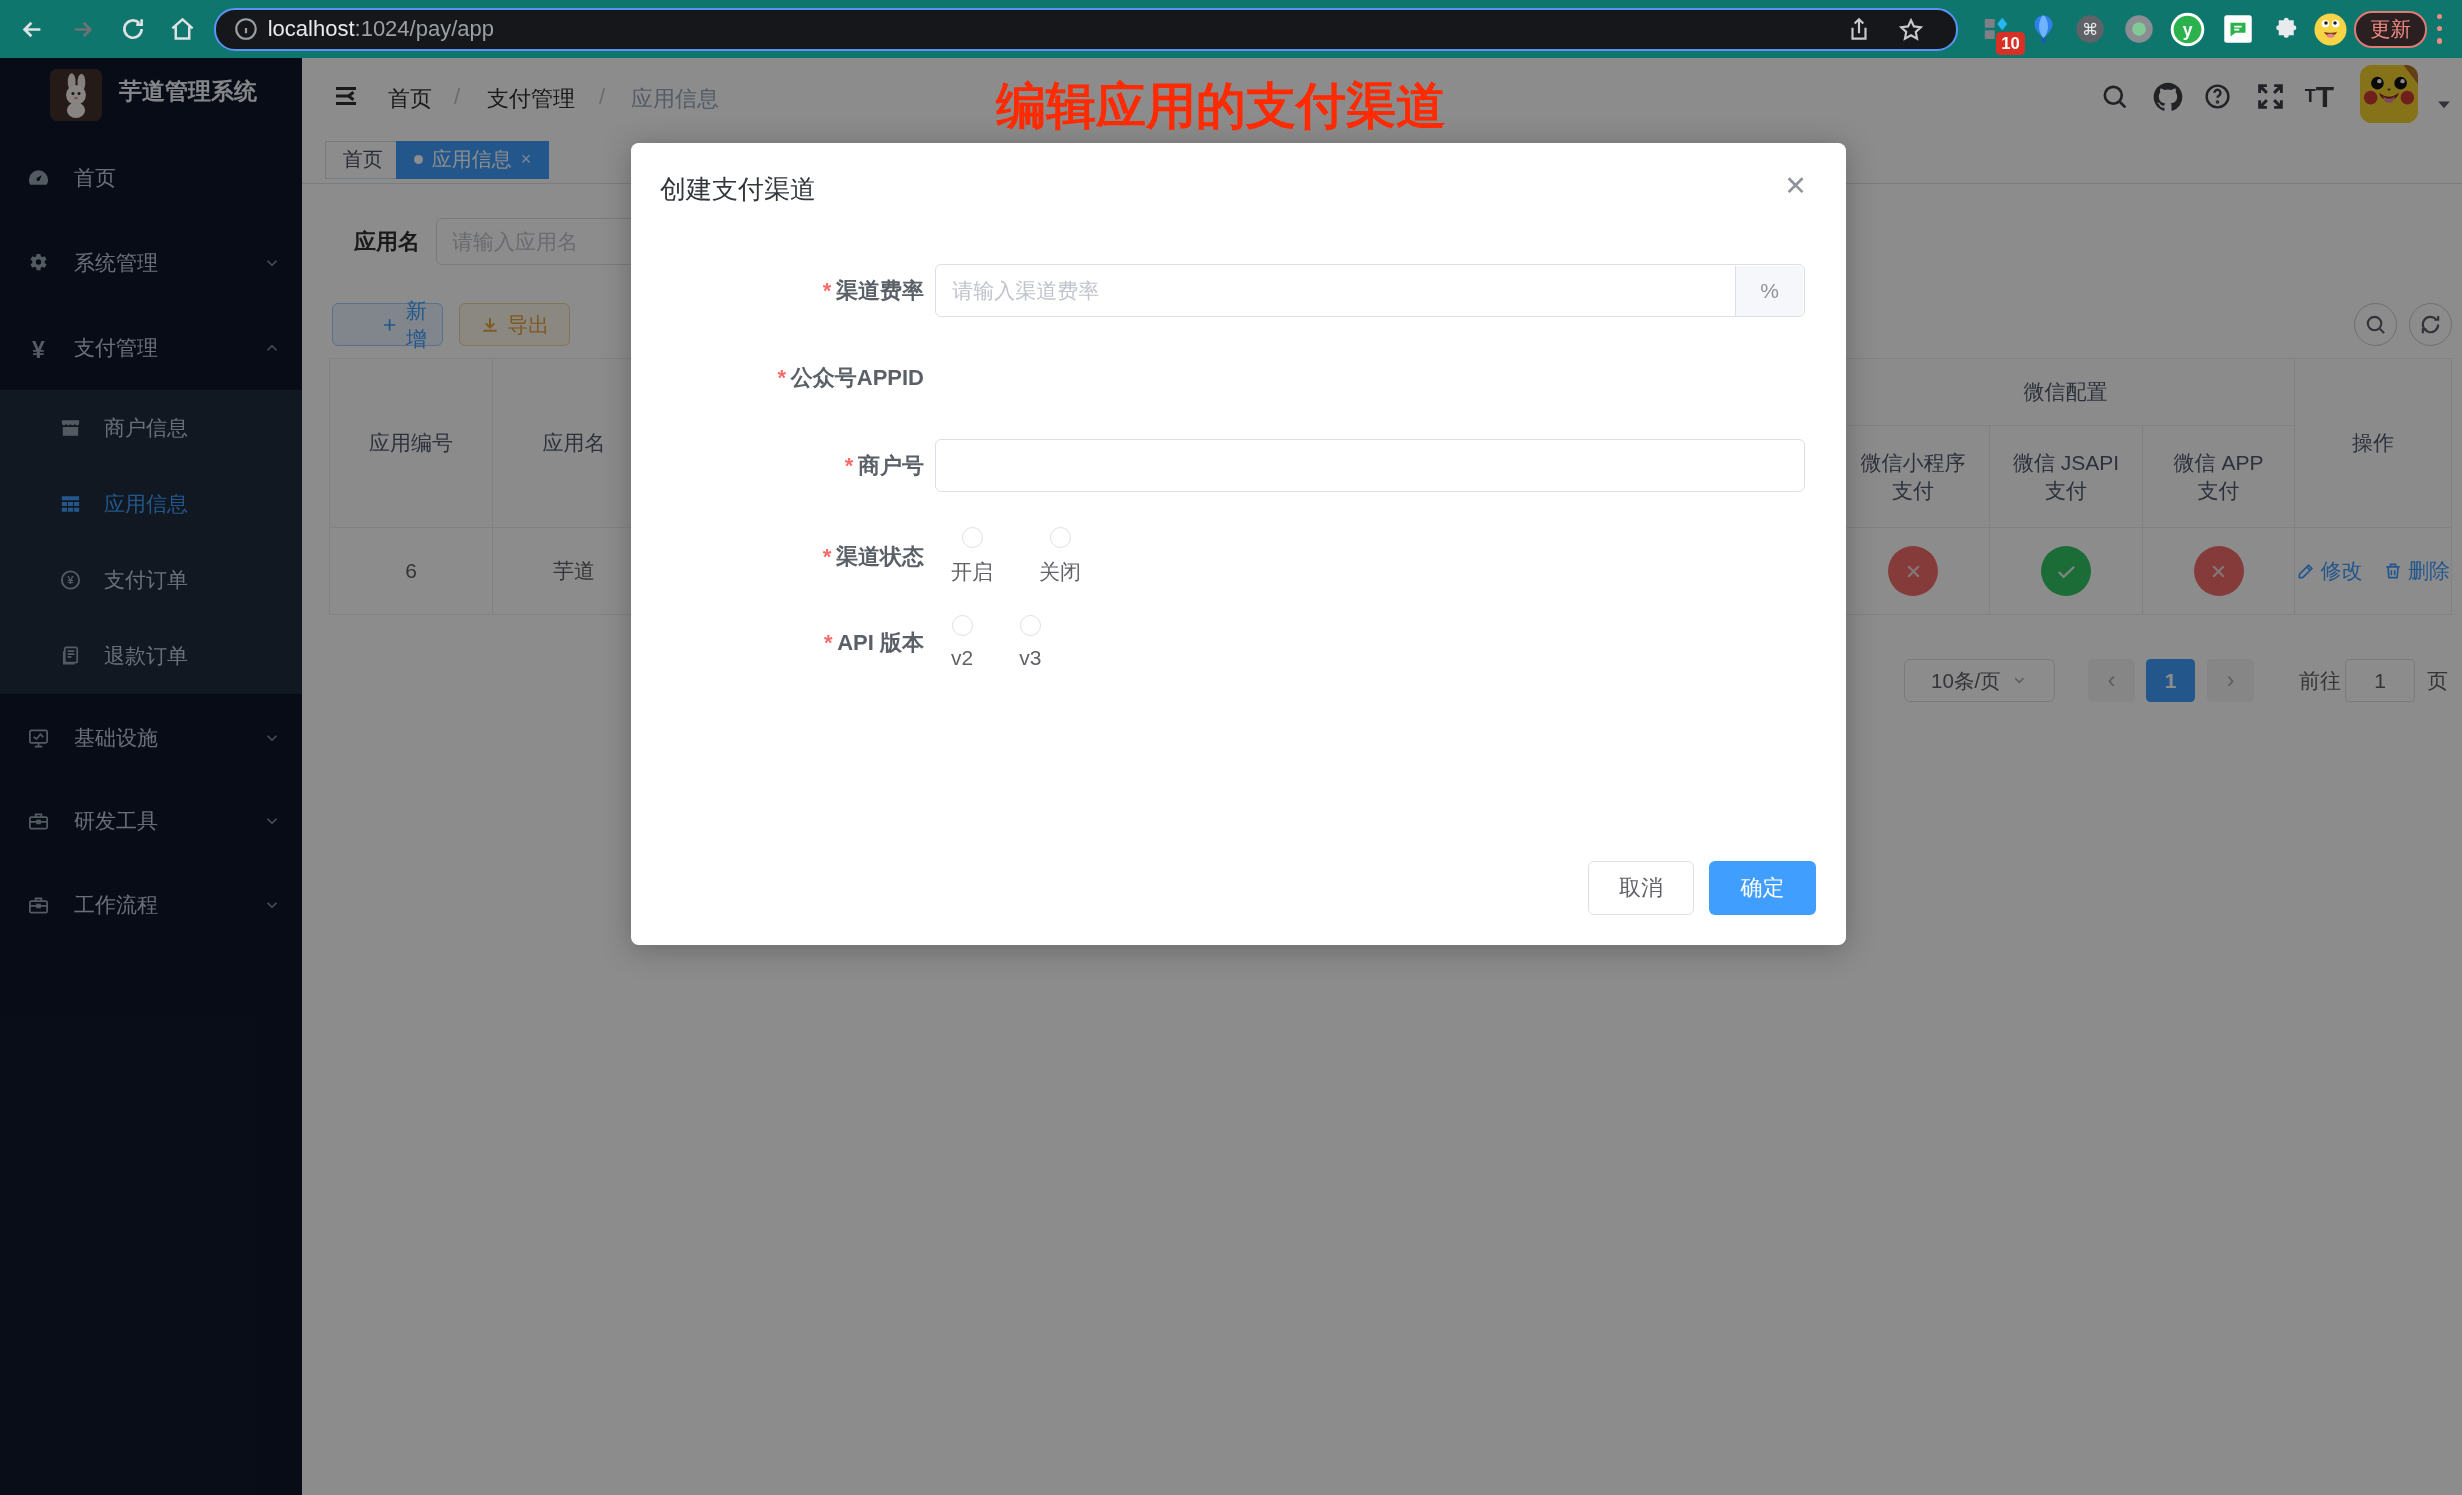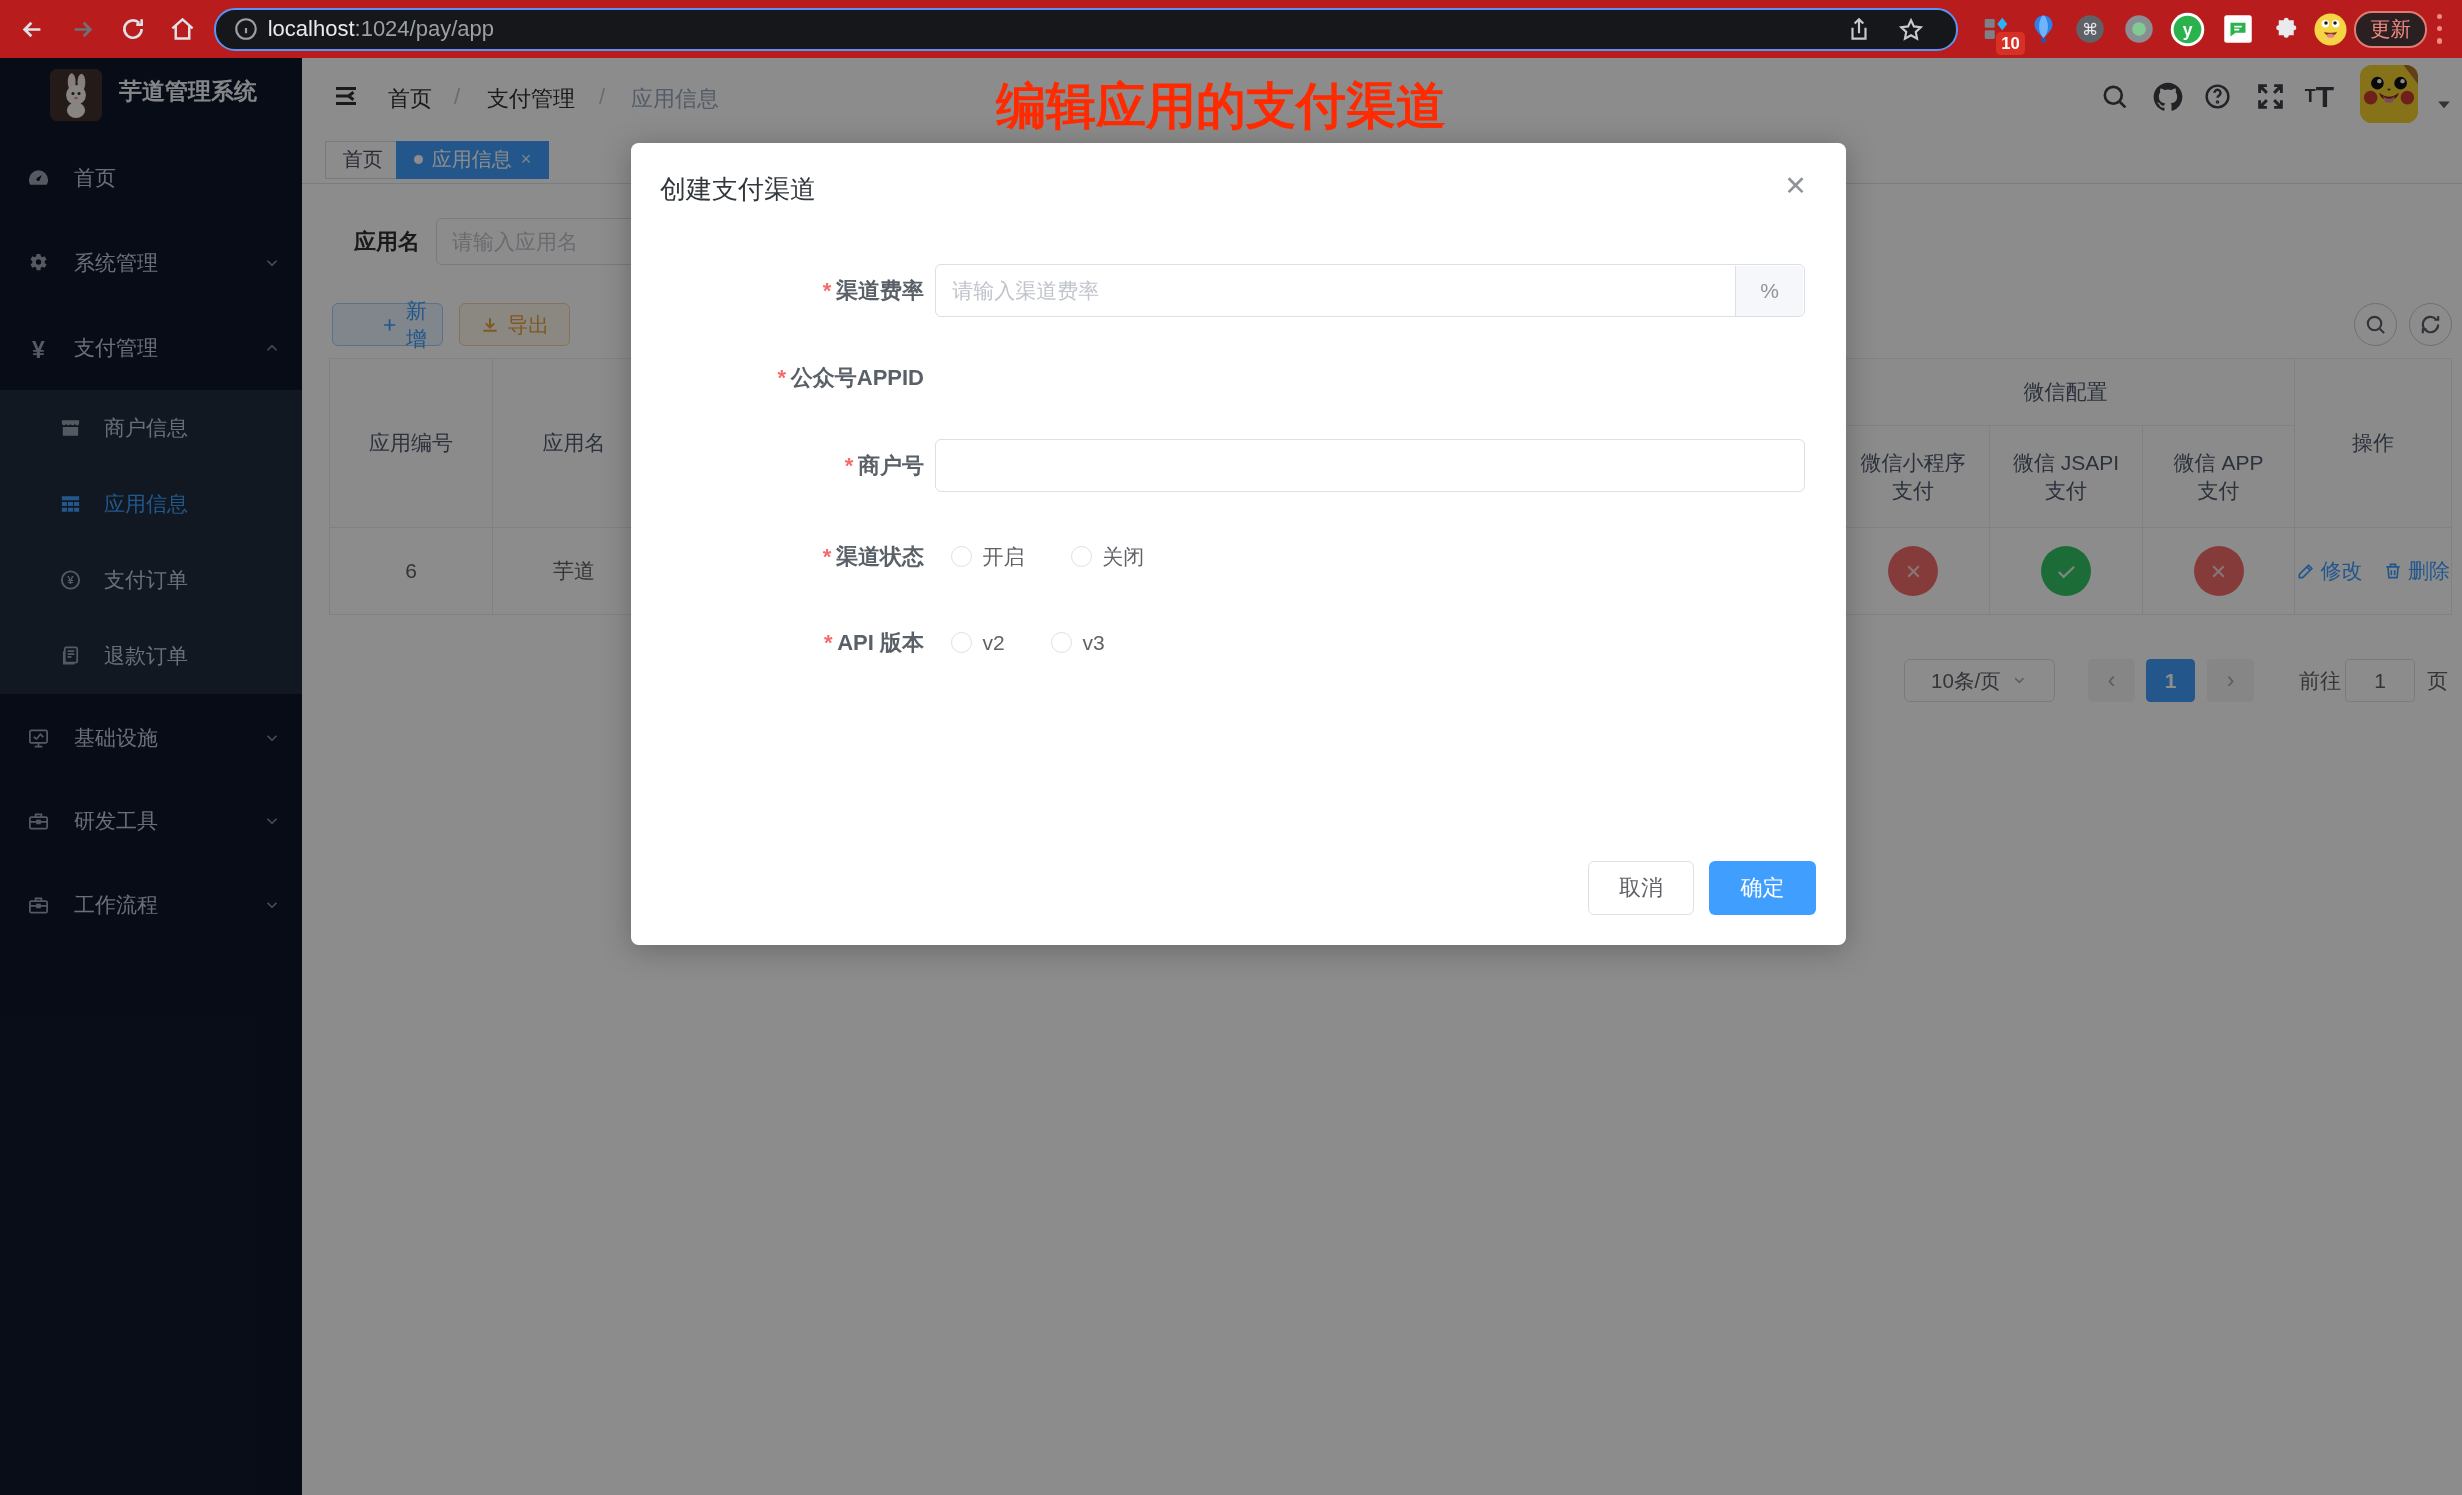--- a/index.html
+++ b/index.html
@@ -1,20 +1,20 @@
 <!DOCTYPE html>
 <html style="font-size:12px"><head>
 <meta charset="utf-8">
 <style>
   * { margin:0; padding:0; box-sizing:border-box; }
   html,body { width:2462px; height:1495px; overflow:hidden; background:#fff;
     font-family:"Liberation Sans","DejaVu Sans",sans-serif; }
 
   
-  .browser-bar { position:absolute; top:0; left:0; width:2462px; height:58px; background:#b91c1c; z-index:100;text-align:center; }
+  .browser-bar { position:absolute; top:0; left:0; width:2462px; height:58px; background:#0f766e; z-index:100;text-align:center; }
   .nav-ic { position:absolute; top:10.6px; width:37px; height:37px; color:#dfe1e5; display:flex; align-items:center; justify-content:center; }
   .nav-ic.dim { color:#6e7175; }
   .url-pill { position:absolute; left:214px; top:7.6px; width:1744px; height:43px; background:#16171a;
     border:2.3px solid #5a93f5; border-radius:21px; display:flex; align-items:center; color:#e8eaed; }
   .url-text { font-size:22px; margin-left:9px; }
   .url-text .muted { color:#9aa0a6; }
   .ext { position:absolute; top:9px; width:40px; height:40px; display:flex; align-items:center; justify-content:center; }
   .badge10 { position:absolute; right:-9px; bottom:-6px; background:#d93025; color:#fff; font-size:16.7px;
     padding:1.5px 5.3px; border-radius:4.6px; font-weight:bold; }
   .update-pill { position:absolute; left:2354px; top:10.6px; width:73px; height:37px; border:2.3px solid #e07b74;
@@ -99,21 +99,21 @@
   .m-close { position:absolute; right:37px; top:30px; width:27px; height:27px; color:#909399; font-size:27px; line-height:27px; text-align:center; }
   .m-row { position:absolute; left:0; width:1186px; height:37px; display:flex; align-items:center; }
   .m-label { width:293px; text-align:right; font-size:22px; color:#5a6068; font-weight:600; flex:none; }
   .m-label .req { color:#f56c6c; margin-right:4.6px; font-weight:bold; }
   .m-ctrl { margin-left:10.6px; flex:none; position:relative; }
   .m-input { width:870px; height:53px; border:1.5px solid #dcdfe6; border-radius:6px; font-size:21px; color:#606266;
     padding:0 16.7px; font-family:inherit; background:#fff; }
   .m-input::placeholder { color:#bfc3cb; }
   .suffix { position:absolute; right:1.5px; top:1.5px; width:68px; height:50px; background:#f5f7fa; border-left:1.5px solid #dcdfe6;
     border-radius:0 4.6px 4.6px 0; color:#909399; font-size:21px; display:flex; align-items:center; justify-content:center; }
-  .radio { display:inline-flex; align-items:center; gap:10.6px; margin-right:46px; font-size:21px; color:#606266; }
+  .radio { display:inline-flex; align-items:center; gap:10.6px; margin-right:46px; font-size:21px; color:#606266;flex-direction:column; }
   .radio .rc { width:21px; height:21px; border:1.5px solid #dcdfe6; border-radius:50%; background:#fff; }
   .m-btn { position:absolute; top:718px; height:54px; border-radius:6px; font-size:22px;
     display:flex; align-items:center; justify-content:center; }
   .m-cancel { left:957px; width:106px; border:1.5px solid #dcdfe6; background:#fff; color:#606266; }
   .m-ok { left:1078px; width:107px; background:#409eff; color:#fff; }
   .annotation { position:absolute; left:996px; top:15px; z-index:70; font-size:50px; font-weight:bold; color:#ff2a00; }
   svg { display:block; }
 </style>
 </head>
 <body>

